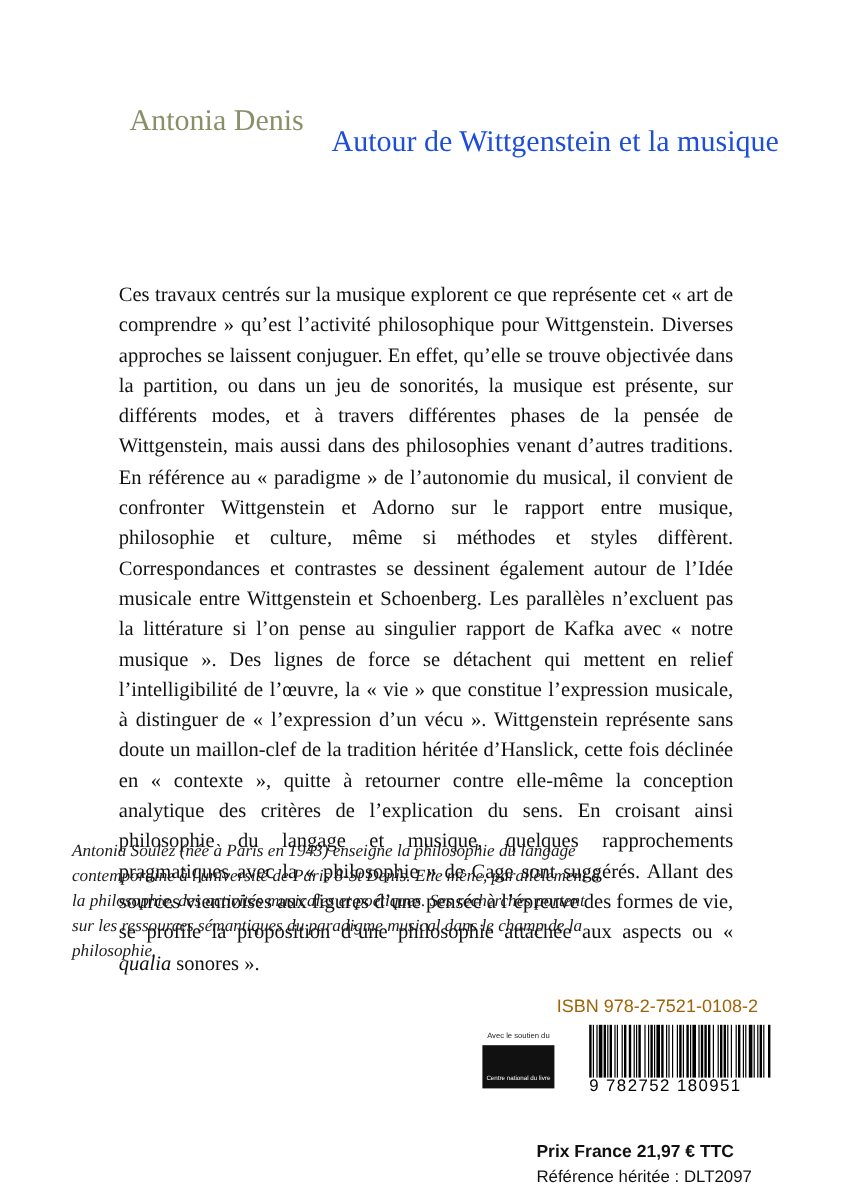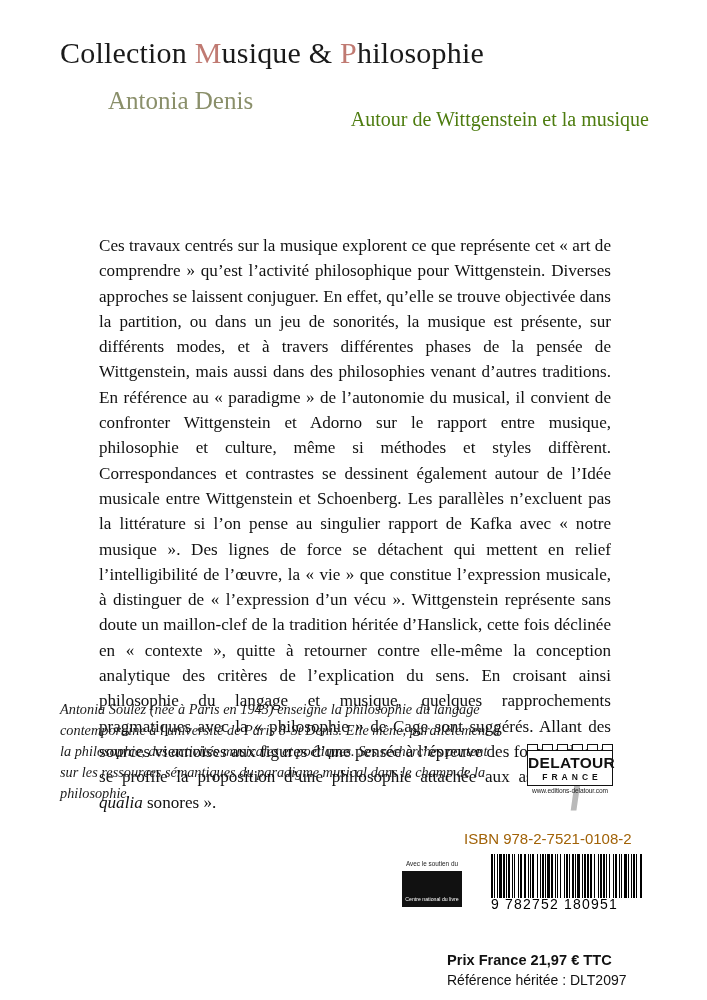--- a/index.html
+++ b/index.html
@@ -57,23 +57,23 @@
   }
   .book-title {
     font-family: "Liberation Serif", serif;
     font-size: 40px;
     line-height: 46px;
     color: #c2736c;
     white-space: nowrap;
   }
   .book-subtitle {
     font-family: "Liberation Serif", serif;
-    font-size: 20px;
+    font-size: 25px;
     line-height: 26px;
-    color: #4d7c0f;
+    color: #1d4ed8;
     margin-top: 2px;
     white-space: nowrap;
   }
 
   
   .blurb {
     position: absolute;
     left: 99px;
     top: 233px;
     width: 512px;
@@ -305,50 +305,31 @@
     font-size: 14px;
     color: #111;
     white-space: nowrap;
   }
 </style>
 </head>
 <body>
 
 <div class="page">
 
-  <div class="collection-line">
-    <span>Collection </span><span class="cap-accent">M</span><span>usique </span><span>&amp; </span><span class="cap-accent">P</span><span>hilosophie</span>
-  </div>
 
   <div class="author-name">Antonia Denis</div>
 
   <div class="title-block">
     <div class="book-subtitle">Autour de Wittgenstein et la musique</div>
   </div>
 
   <div class="blurb"><span>Ces travaux centrés sur la musique explorent ce que représente cet « art de comprendre » qu’est l’activité philosophique pour Wittgenstein. Diverses approches se laissent conjuguer. En effet, qu’elle se  trouve objectivée dans la partition, ou dans un jeu de sonorités, la musique est présente, sur différents modes, et à travers différentes phases de la pensée de Wittgenstein, mais aussi dans des philosophies venant d’autres traditions. En référence au « paradigme » de l’autonomie du musical, il convient de confronter Wittgenstein et Adorno sur le rapport entre musique, philosophie et culture, même si méthodes et styles diffèrent. Correspondances et contrastes se dessinent également autour de l’Idée musicale entre Wittgenstein et Schoenberg. Les parallèles n’excluent pas la littérature si l’on pense au singulier rapport de Kafka avec « notre musique ». Des lignes de force  se détachent qui mettent en relief l’intelligibilité de l’œuvre, la « vie » que constitue l’expression  musicale, à distinguer de « l’expression d’un vécu ». Wittgenstein représente sans doute un maillon-clef  de la tradition héritée d’Hanslick, cette fois déclinée en « contexte », quitte à retourner contre elle-même la conception analytique des critères de l’explication du sens. En croisant ainsi philosophie du langage et musique, quelques rapprochements pragmatiques avec la « philosophie » de Cage sont suggérés. Allant des sources viennoises aux figures d’une pensée à l’épreuve des formes de vie, se profile la proposition d’une philosophie attachée aux aspects ou « </span><em>qualia</em><span> sonores ».</span></div>
 
   <div class="bio">Antonia Soulez (née à Paris en 1943) enseigne la philosophie du langage contemporaine à l'université de Paris 8-St Denis. Elle mène, parallèlement à la philosophie, des activités musicales et poétiques. Ses recherches portent sur les ressources sémantiques du paradigme musical dans le champ de la philosophie.</div>
 
-  <div class="publisher-logo">
-    <div class="logo-f-glyph">ƒ</div>
-    <div class="logo-crenel-row">
-      <span></span>
-        <span></span>
-        <span></span>
-        <span></span>
-        <span></span>
-        <span></span>
-    </div>
-    <div class="logo-box">
-      <div class="logo-delatour">DELATOUR</div>
-      <div class="logo-france">FRANCE</div>
-    </div>
-    <div class="logo-url">www.editions-delatour.com</div>
-  </div>
 
   <div class="isbn-text">ISBN 978-2-7521-0108-2</div>
 
   <div class="barcode-box">
     <div class="barcode-bars">
         <i style="width: 2.9px; background: rgb(0, 0, 0);"></i>
         <i style="width: 1.45px; background: transparent;"></i>
         <i style="width: 1.45px; background: rgb(0, 0, 0);"></i>
         <i style="width: 2.9px; background: transparent;"></i>
         <i style="width: 1.45px; background: rgb(0, 0, 0);"></i>

